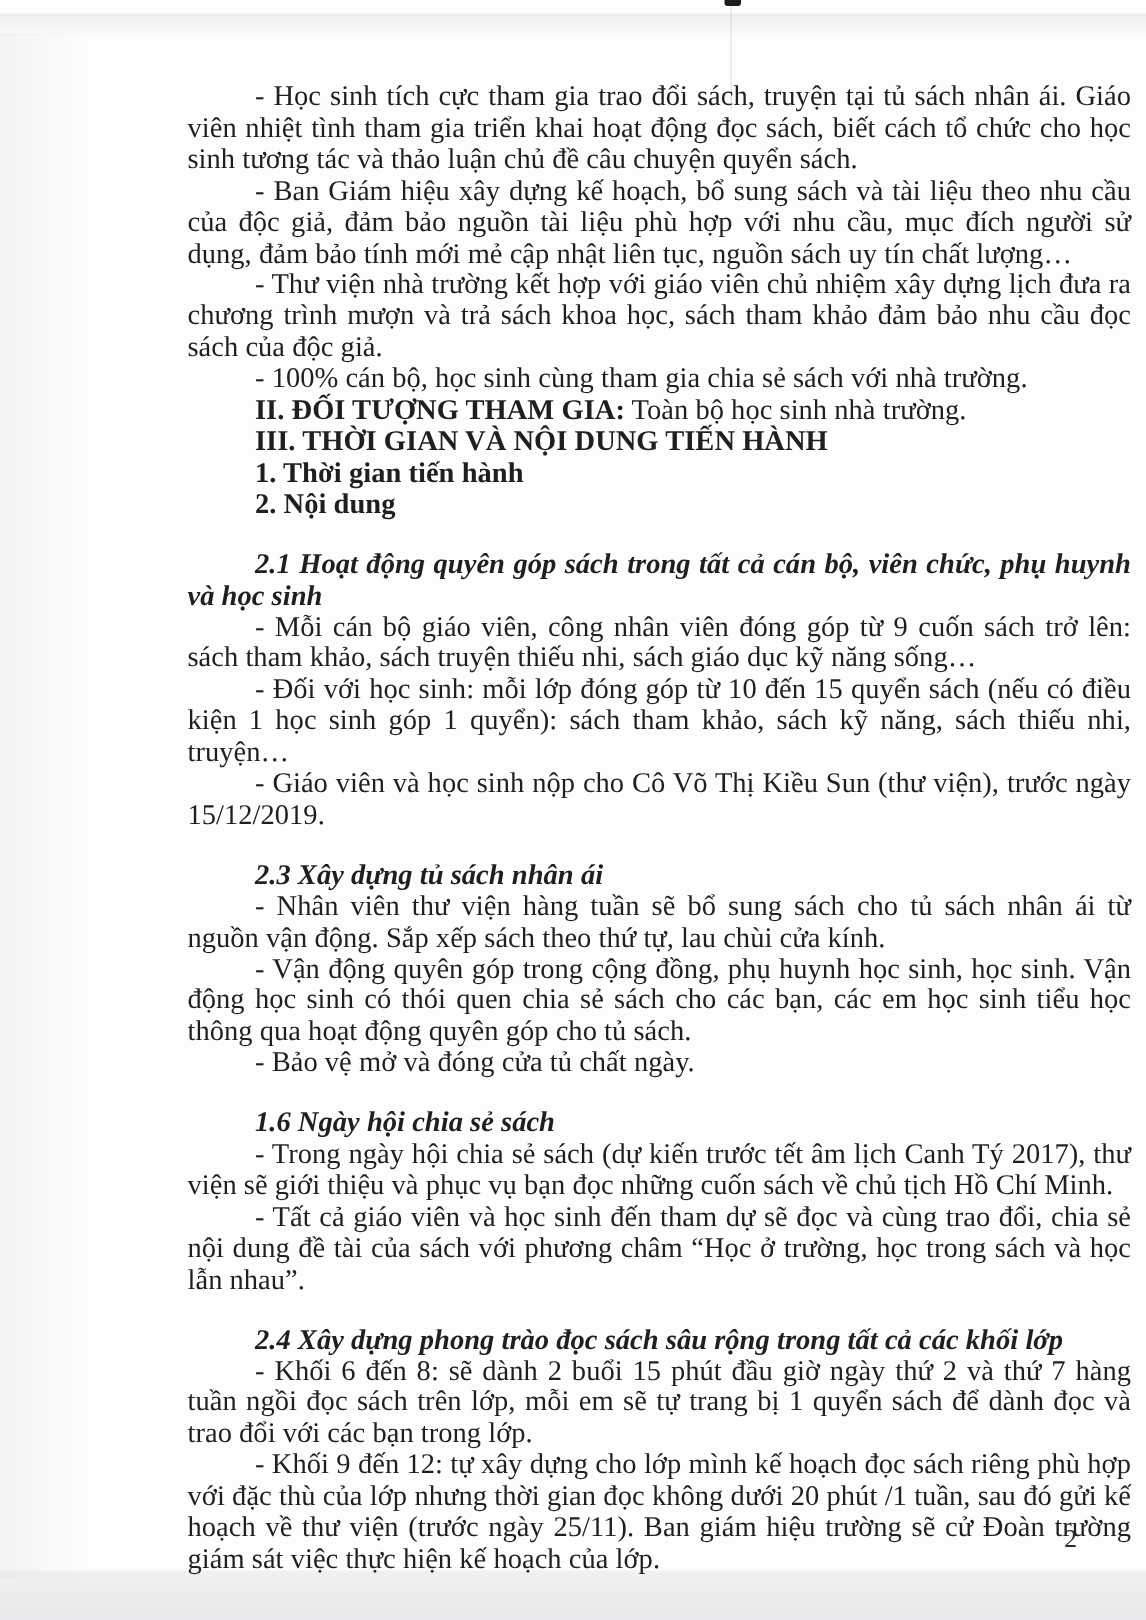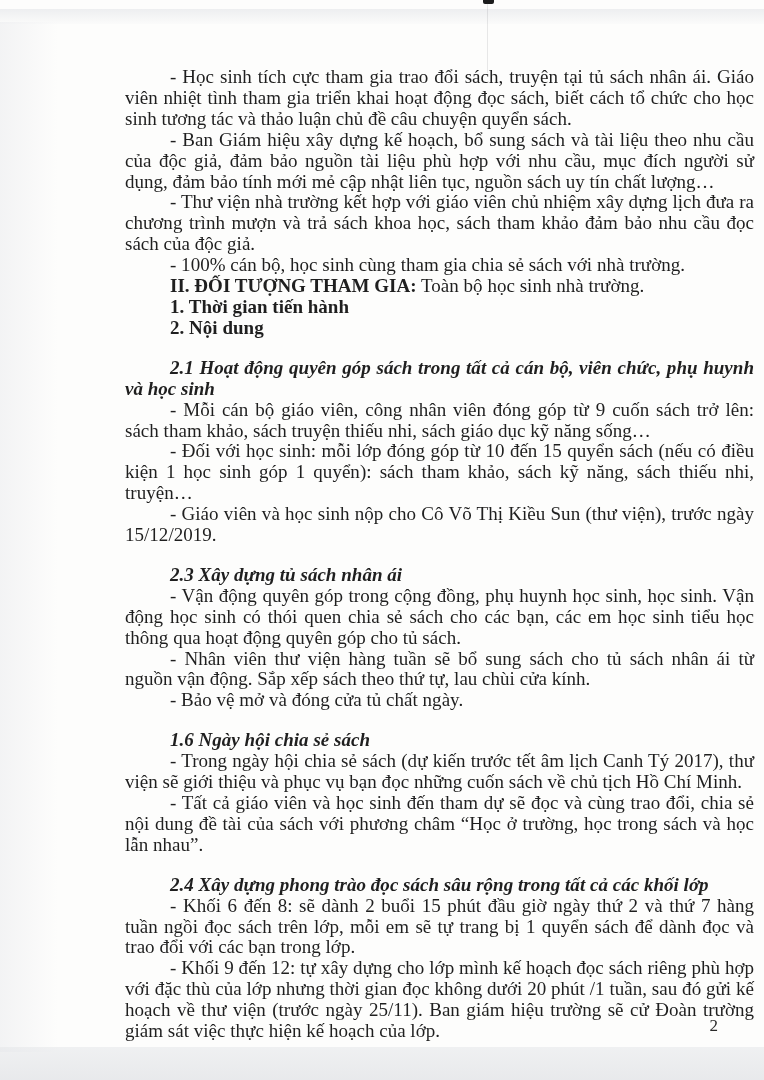--- a/index.html
+++ b/index.html
@@ -28,21 +28,21 @@
   .mark-top {
     position: absolute; left: 483px; top: 0; width: 11px; height: 4px;
     background: #1c1c1c; border-radius: 0 0 2px 2px;
   }
   .line-top {
     position: absolute; left: 487px; top: 3px; width: 1px; height: 70px;
     background: rgba(70, 70, 85, 0.12);
   }
 
   .content {
-    position: absolute; left: 125px; top: 67px; width: 629px;
+    position: absolute; left: 125px; top: 55px; width: 629px;
     color: #1f1f1f;
   }
   .para {
     margin: 0; padding: 0;
     font-size: 19px; line-height: 20.9px;
     text-align: justify;
     text-indent: 45px;
     letter-spacing: 0.02px;
   }
   .bold { font-weight: bold; }
@@ -63,29 +63,30 @@
   <div class="band-bottom"></div>
   <div class="mark-top"></div>
   <div class="line-top"></div>
 
   <div class="content">
     <p class="para">- Học sinh tích cực tham gia trao đổi sách, truyện tại tủ sách nhân ái. Giáo viên nhiệt tình tham gia triển khai hoạt động đọc sách, biết cách tổ chức cho học sinh tương tác và thảo luận chủ đề câu chuyện quyển sách.</p>
     <p class="para">- Ban Giám hiệu xây dựng kế hoạch, bổ sung sách và tài liệu theo nhu cầu của độc giả, đảm bảo nguồn tài liệu phù hợp với nhu cầu, mục đích người sử dụng, đảm bảo tính mới mẻ cập nhật liên tục, nguồn sách uy tín chất lượng…</p>
     <p class="para">- Thư viện nhà trường kết hợp với giáo viên chủ nhiệm xây dựng lịch đưa ra chương trình mượn và trả sách khoa học, sách tham khảo đảm bảo nhu cầu đọc sách của độc giả.</p>
     <p class="para">- 100% cán bộ, học sinh cùng tham gia chia sẻ sách với nhà trường.</p>
     <p class="para"><span class="bold">II. ĐỐI TƯỢNG THAM GIA:</span><span> Toàn bộ học sinh nhà trường.</span></p>
+    <p class="para bold">III. THỜI GIAN VÀ NỘI DUNG TIẾN HÀNH</p>
     <p class="para bold">1. Thời gian tiến hành</p>
     <p class="para bold">2. Nội dung</p>
     <p class="para bi">2.1 Hoạt động quyên góp sách trong tất cả cán bộ, viên chức, phụ huynh và học sinh</p>
     <p class="para">- Mỗi cán bộ giáo viên, công nhân viên đóng góp từ 9 cuốn sách trở lên: sách tham khảo, sách truyện thiếu nhi, sách giáo dục kỹ năng sống…</p>
     <p class="para">- Đối với học sinh: mỗi lớp đóng góp từ 10 đến 15 quyển sách (nếu có điều kiện 1 học sinh góp 1 quyển): sách tham khảo, sách kỹ năng, sách thiếu nhi, truyện…</p>
     <p class="para">- Giáo viên và học sinh nộp cho Cô Võ Thị Kiều Sun (thư viện), trước ngày 15/12/2019.</p>
     <p class="para bi">2.3 Xây dựng tủ sách nhân ái</p>
+    <p class="para">- Nhân viên thư viện hàng tuần sẽ bổ sung sách cho tủ sách nhân ái từ nguồn vận động. Sắp xếp sách theo thứ tự, lau chùi cửa kính.</p>
     <p class="para">- Vận động quyên góp trong cộng đồng, phụ huynh học sinh, học sinh. Vận động học sinh có thói quen chia sẻ sách cho các bạn, các em học sinh tiểu học thông qua hoạt động quyên góp cho tủ sách.</p>
-    <p class="para">- Nhân viên thư viện hàng tuần sẽ bổ sung sách cho tủ sách nhân ái từ nguồn vận động. Sắp xếp sách theo thứ tự, lau chùi cửa kính.</p>
     <p class="para">- Bảo vệ mở và đóng cửa tủ chất ngày.</p>
     <p class="para bi">1.6 Ngày hội chia sẻ sách</p>
     <p class="para">- Trong ngày hội chia sẻ sách (dự kiến trước tết âm lịch Canh Tý 2017), thư viện sẽ giới thiệu và phục vụ bạn đọc những cuốn sách về chủ tịch Hồ Chí Minh.</p>
     <p class="para">- Tất cả giáo viên và học sinh đến tham dự sẽ đọc và cùng trao đổi, chia sẻ nội dung đề tài của sách với phương châm “Học ở trường, học trong sách và học lẫn nhau”.</p>
     <p class="para bi">2.4 Xây dựng phong trào đọc sách sâu rộng trong tất cả các khối lớp</p>
     <p class="para">- Khối 6 đến 8: sẽ dành 2 buổi 15 phút đầu giờ ngày thứ 2 và thứ 7 hàng tuần ngồi đọc sách trên lớp, mỗi em sẽ tự trang bị 1 quyển sách để dành đọc và trao đổi với các bạn trong lớp.</p>
     <p class="para">- Khối 9 đến 12: tự xây dựng cho lớp mình kế hoạch đọc sách riêng phù hợp với đặc thù của lớp nhưng thời gian đọc không dưới 20 phút /1 tuần, sau đó gửi kế hoạch về thư viện (trước ngày 25/11). Ban giám hiệu trường sẽ cử Đoàn trường giám sát việc thực hiện kế hoạch của lớp.</p>
   </div>
 
   <div class="pagenum">2</div>

